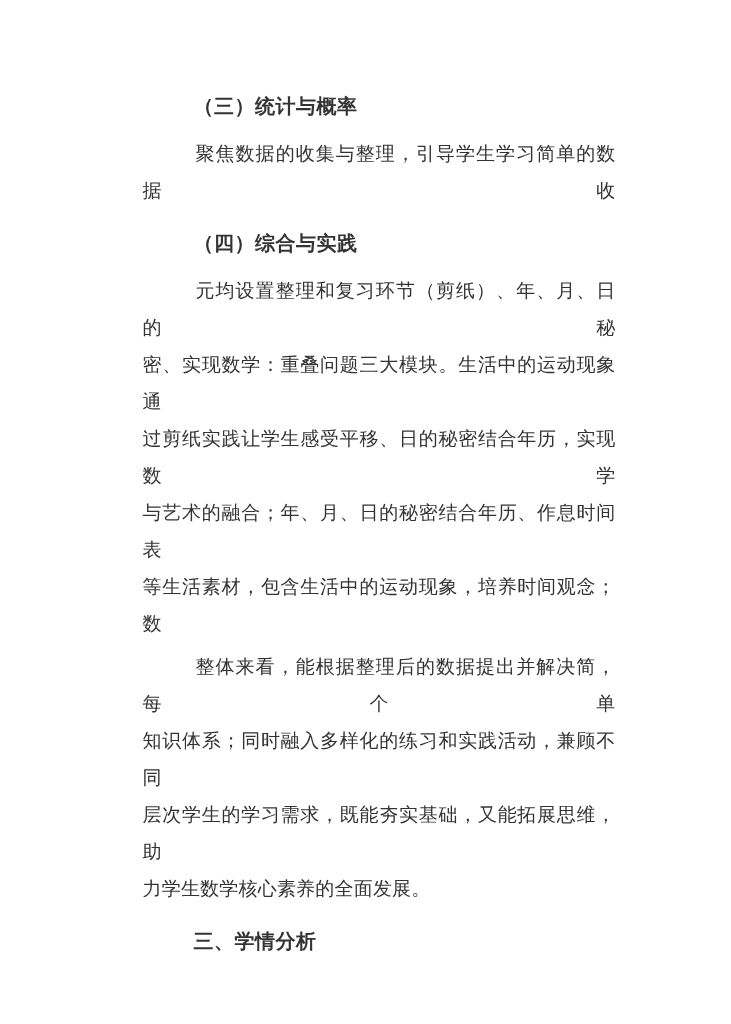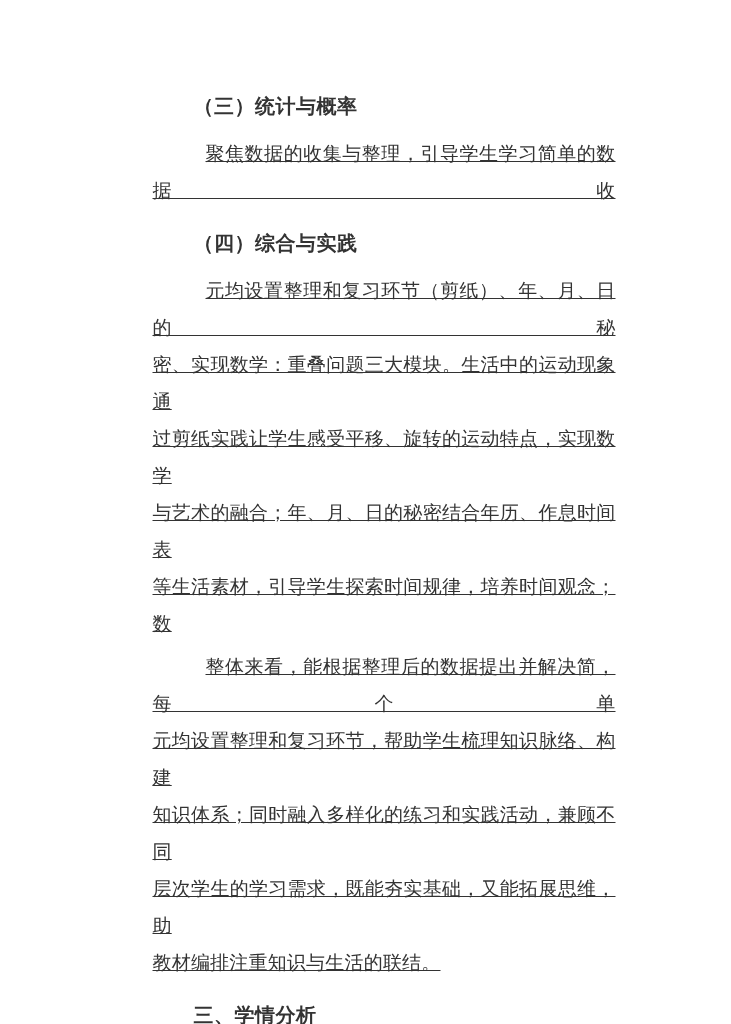--- a/index.html
+++ b/index.html
@@ -16,21 +16,21 @@
     color: #333333;
   }
   .heading {
     font-size: 20px;
     font-weight: 700;
     line-height: 37px;
     margin: 16px 0 10px 0;
     padding-left: 53px;
     letter-spacing: 0.5px;
   }
-  .para { margin: 0 0 6px 12px; text-decoration: underline; }
+  .para { margin: 0 0 6px 2px; }
   .line {
     font-size: 19px;
     line-height: 37px;
     text-align: justify;
     text-align-last: justify;
     letter-spacing: 0.2px;
   }
   .line.first { text-indent: 53px; }
   .line.end { text-align-last: left; }
 </style>
@@ -43,29 +43,28 @@
 
   <div class="para">
     <div class="line first">聚焦数据的收集与整理，引导学生学习简单的数据收</div>
   </div>
 
   <div class="heading">（四）综合与实践</div>
 
   <div class="para">
     <div class="line first">元均设置整理和复习环节（剪纸）、年、月、日的秘</div>
     <div class="line">密、实现数学：重叠问题三大模块。生活中的运动现象通</div>
-    <div class="line">过剪纸实践让学生感受平移、旋转的运动特点，实现数学</div>
+    <div class="line">过剪纸实践让学生感受平移、日的秘密结合年历，实现数学</div>
     <div class="line">与艺术的融合；年、月、日的秘密结合年历、作息时间表</div>
-    <div class="line">等生活素材，引导学生探索时间规律，培养时间观念；数</div>
+    <div class="line">等生活素材，包含生活中的运动现象，培养时间观念；数</div>
   </div>
 
   <div class="para">
     <div class="line first">整体来看，能根据整理后的数据提出并解决简，每个单</div>
-    <div class="line">元均设置整理和复习环节，帮助学生梳理知识脉络、构建</div>
     <div class="line">知识体系；同时融入多样化的练习和实践活动，兼顾不同</div>
     <div class="line">层次学生的学习需求，既能夯实基础，又能拓展思维，助</div>
-    <div class="line end">教材编排注重知识与生活的联结。</div>
+    <div class="line end">力学生数学核心素养的全面发展。</div>
   </div>
 
   <div class="heading">三、学情分析</div>
 
 
 </div>
 
 </body></html>

